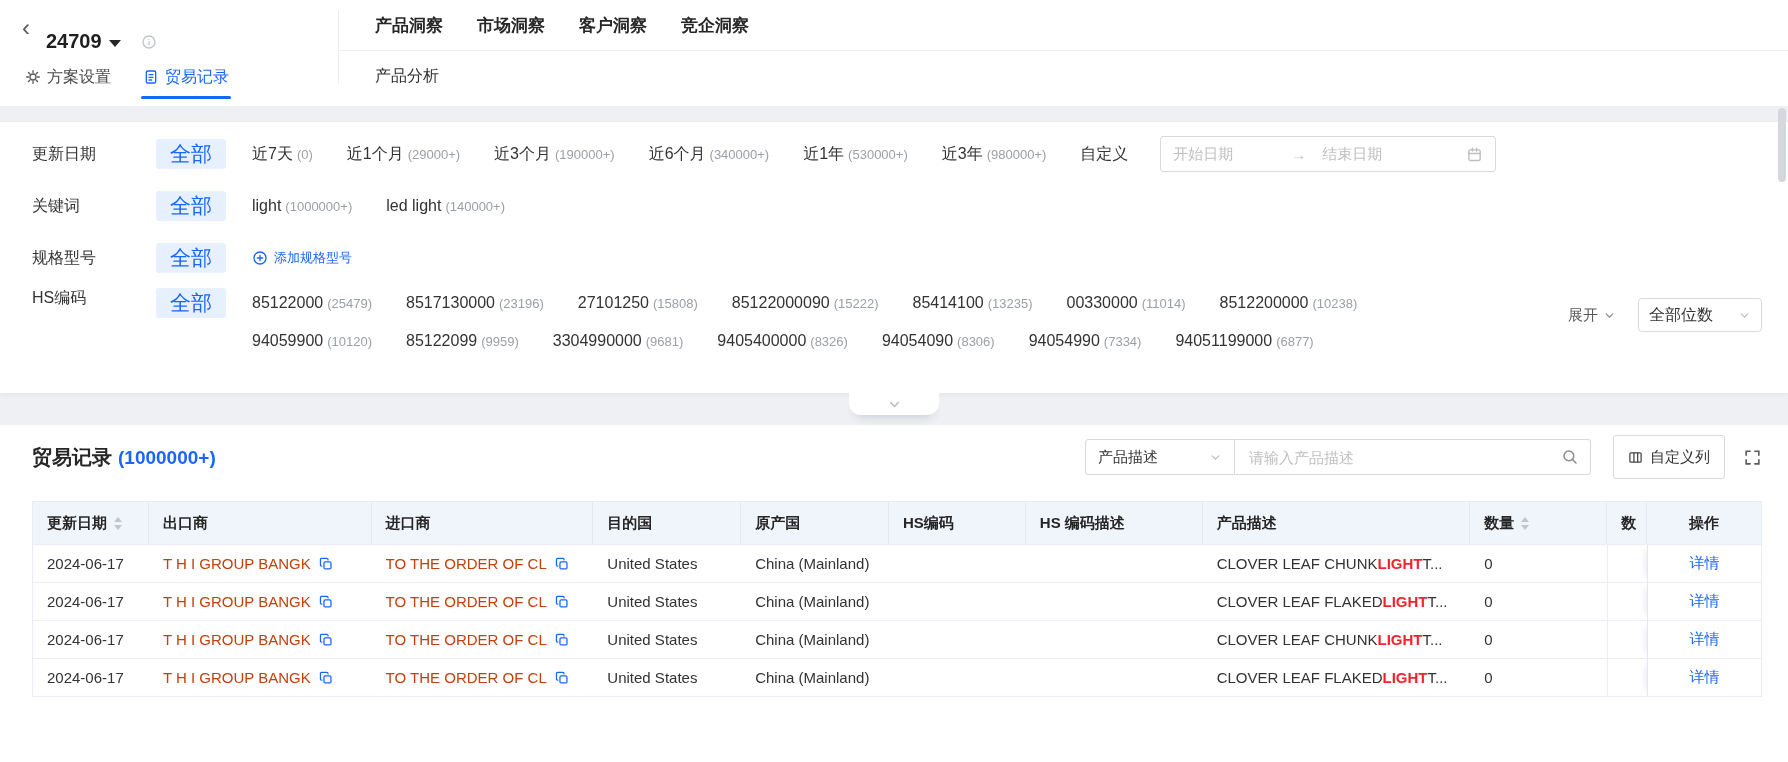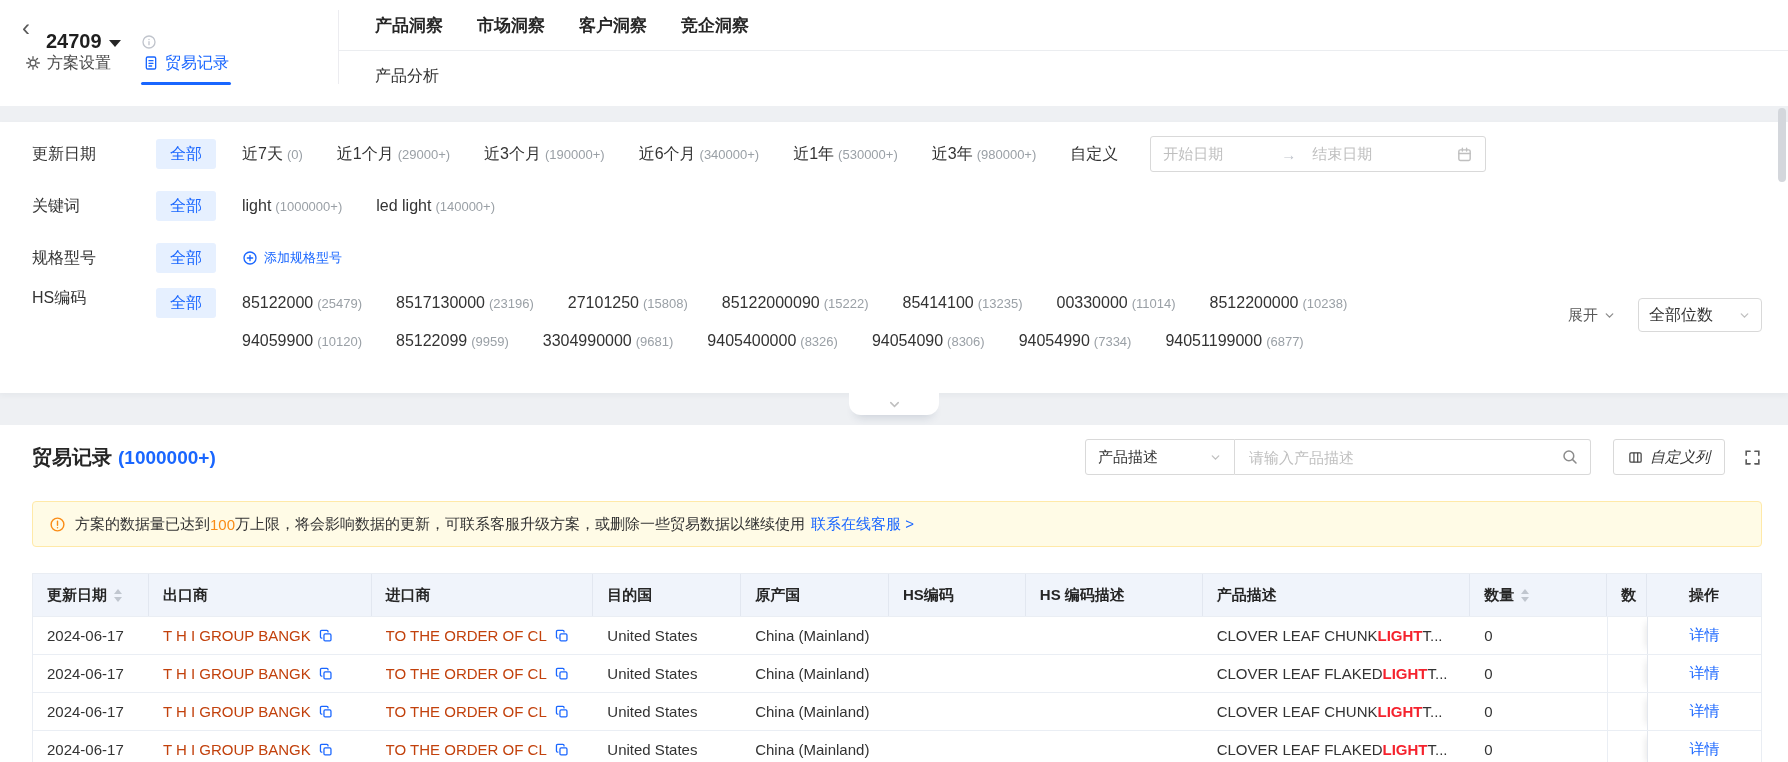--- a/index.html
+++ b/index.html
@@ -8,42 +8,42 @@
   .page { position:relative; width:1788px; height:762px; }
 
   
   .header { position:absolute; left:0; top:0; width:100%; height:106px; background:#fff; }
   .back { position:absolute; left:22px; top:16px; font-size:24px; color:#595959; line-height:24px; cursor:pointer; }
   .plan { position:absolute; left:46px; top:30px; display:flex; align-items:center; }
   .plan-id { font-size:20px; font-weight:700; color:#1f1f1f; }
   .caret-solid { width:0; height:0; border-left:6px solid transparent; border-right:6px solid transparent;
     border-top:7px solid #262626; margin-left:7px; margin-top:3px; }
   .info-ic { margin-left:20px; color:#c0c4cc; display:flex; }
-  .plan-tabs { position:absolute; left:25px; top:48px; display:flex; align-items:center; height:30px;font-family:Liberation Serif, serif; }
+  .plan-tabs { position:absolute; left:25px; top:62px; display:flex; align-items:center; height:30px;font-family:Liberation Serif, serif; }
   .plan-tab { display:flex; align-items:center; gap:6px; font-size:16px; color:#4a4a4a; margin-right:32px; cursor:pointer; }
   .plan-tab.active { color:#1966ff; position:relative; }
   .plan-tab.active::after { content:""; position:absolute; left:-2px; right:-2px; bottom:-11px; height:3px;
     background:#1966ff; border-radius:2px; }
   .v-div { position:absolute; left:338px; top:10px; height:74px; width:1px; background:#ececf0; }
   .tabs-area { position:absolute; left:339px; top:0; right:0; height:106px; }
   .top-tabs { height:51px; display:flex; align-items:center; gap:34px; padding-left:36px;
     border-bottom:1px solid #ebedf0; }
   .top-tab { font-size:17px; font-weight:600; color:#262626; cursor:pointer; white-space:nowrap; }
   .sub-tabs { padding:15px 0 0 36px; }
   .sub-tab { font-size:16px; color:#333; cursor:pointer; display:inline-block; }
 
   
   .filter-card { position:absolute; left:0; top:122px; width:100%; height:271px; background:#fff;
     box-shadow:0 2px 6px rgba(31,56,88,.05); padding-top:6px; }
   .f-row { display:flex; align-items:center; min-height:52px; padding:0 26px 0 32px; position:relative; }
   .f-row.hs { align-items:flex-start; min-height:76px; }
   .f-label { width:124px; flex-shrink:0; font-size:16px; color:#333; }
   .f-row.hs .f-label, .f-row.hs .chip { margin-top:4px; }
   .chip { display:inline-flex; align-items:center; height:30px; padding:0 14px; background:#e6f0ff;
-    color:#1966ff; font-size:16px; font-weight:500; border-radius:3px; margin-right:26px; flex-shrink:0; cursor:pointer; }
+    color:#1966ff; font-size:21px; font-weight:500; border-radius:3px; margin-right:26px; flex-shrink:0; cursor:pointer; }
   .opts { display:flex; align-items:baseline; gap:34px; flex-wrap:nowrap; }
   .opt { display:inline-flex; align-items:baseline; cursor:pointer; white-space:nowrap; }
   .opt-label { font-size:16px; color:#333; }
   .opt-count { font-size:13px; color:#9aa0a6; margin-left:4px; }
   .date-range { display:flex; align-items:center; width:336px; height:36px; border:1px solid #d9d9d9;
     border-radius:3px; padding:0 12px; margin-left:28px; color:#bfbfbf; }
   .date-ph { font-size:15px; color:#bfbfbf; width:118px; cursor:text; }
   .date-arrow { font-size:15px; color:#c0c4cc; margin-right:16px; }
   .cal-ic { margin-left:auto; color:#bfbfbf; display:flex; }
   .add-spec { display:inline-flex; align-items:center; gap:6px; color:#1966ff; font-size:13px; cursor:pointer; }
@@ -70,23 +70,23 @@
   .search-wrap { display:flex; align-items:center; }
   .sel { display:flex; align-items:center; justify-content:space-between; width:150px; height:36px;
     border:1px solid #d9d9d9; border-radius:3px 0 0 3px; padding:0 12px; font-size:15px; color:#333;
     cursor:pointer; background:#fff; }
   .inp-box { position:relative; }
   .inp-box input { width:356px; height:36px; border:1px solid #d9d9d9; border-left:none;
     border-radius:0 3px 3px 0; padding:0 40px 0 14px; font-size:15px; color:#333; outline:none;
     font-family:"Liberation Sans","DejaVu Sans",sans-serif; }
   .inp-box input::placeholder { color:#bfbfbf; }
   .search-ic { position:absolute; right:12px; top:9px; color:#8c8c8c; cursor:pointer; display:flex; }
-  .custom-cols { display:flex; align-items:center; gap:7px; height:36px; padding:0 14px; margin-left:22px;
+  .custom-cols { display:flex; align-items:center; gap:7px; height:44px; padding:0 14px; margin-left:22px;
     border:1px solid #d9d9d9; border-radius:3px; background:#fff; font-size:15px; color:#333; cursor:pointer;
-    font-family:"Liberation Sans","DejaVu Sans",sans-serif;font-style:italic; }
+    font-family:"Liberation Sans","DejaVu Sans",sans-serif; }
   .fs-ic { margin-left:18px; color:#595959; cursor:pointer; display:flex; }
 
   .banner { display:flex; align-items:center; height:46px; background:#fffbe6; border:1px solid #ffe9a8;
     border-radius:4px; padding:0 16px; margin-bottom:26px; font-size:15px; color:#333; }
   .warn-ic { color:#fa8c16; display:flex; margin-right:9px; flex-shrink:0; }
   .banner .hl-orange { color:#fa8c16; }
   .banner-link { color:#1966ff; margin-left:6px; cursor:pointer; white-space:nowrap; }
 
   
   .tbl { width:1730px; border:1px solid #e9edf3; font-size:15px; }
@@ -401,32 +401,20 @@
           <span>自定义列</span>
         </button>
         <span class="fs-ic">
           <svg viewBox="0 0 24 24" width="19" height="19" fill="none" stroke="currentColor" stroke-width="2" stroke-linecap="round">
               <path d="M9 4H4v5M15 4h5v5M4 15v5h5M20 15v5h-5"></path>
             </svg>
         </span>
       </div>
     </div>
 
-    <div class="banner">
-      <span class="warn-ic">
-        <svg viewBox="0 0 24 24" width="17" height="17" fill="none" stroke="currentColor" stroke-width="2" stroke-linecap="round">
-            <circle cx="12" cy="12" r="9"></circle>
-            <path d="M12 7.5v5.5M12 16.4v.2"></path>
-          </svg>
-      </span>
-      <span>方案的数据量已达到</span>
-        <span class="hl-orange">100</span>
-        <span>万上限，将会影响数据的更新，可联系客服升级方案，或删除一些贸易数据以继续使用</span>
-      <span class="banner-link">联系在线客服 &gt;</span>
-    </div>
 
     <div class="tbl">
       <div class="tr th-row">
         <div class="th c1">
           <span>更新日期</span>
           <span class="sorter">
               <i class="up"></i>
               <i class="down"></i>
             </span>
         </div>

